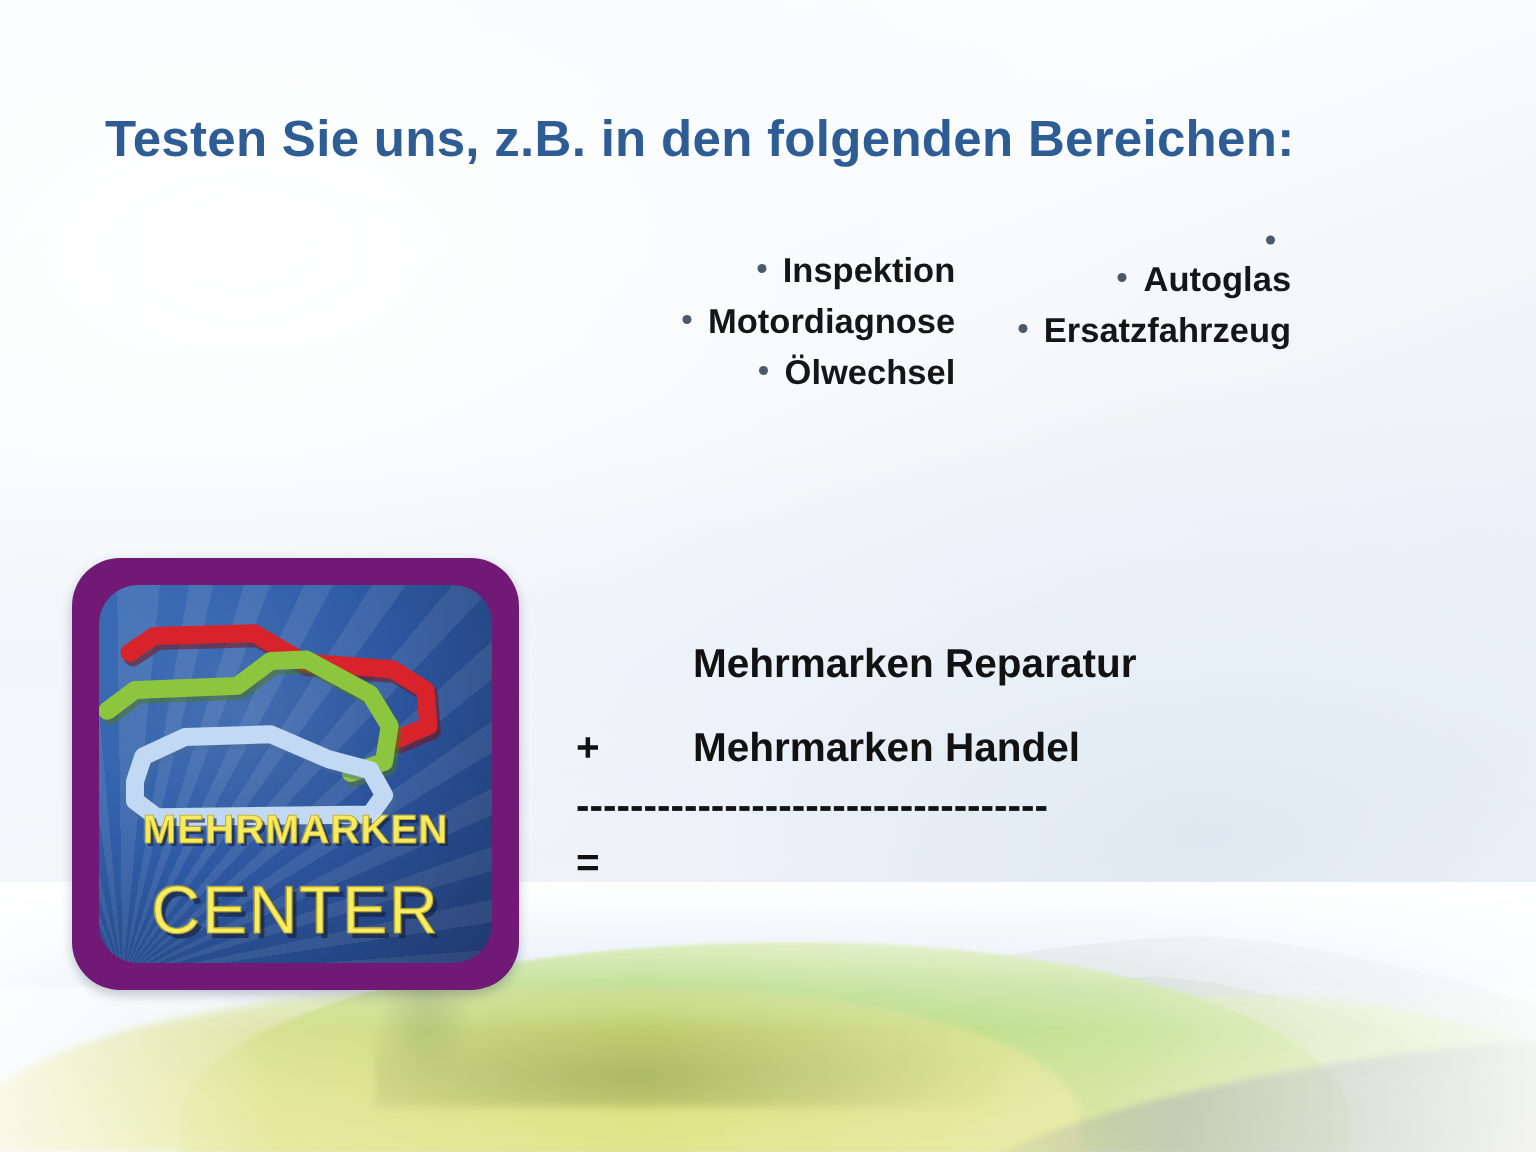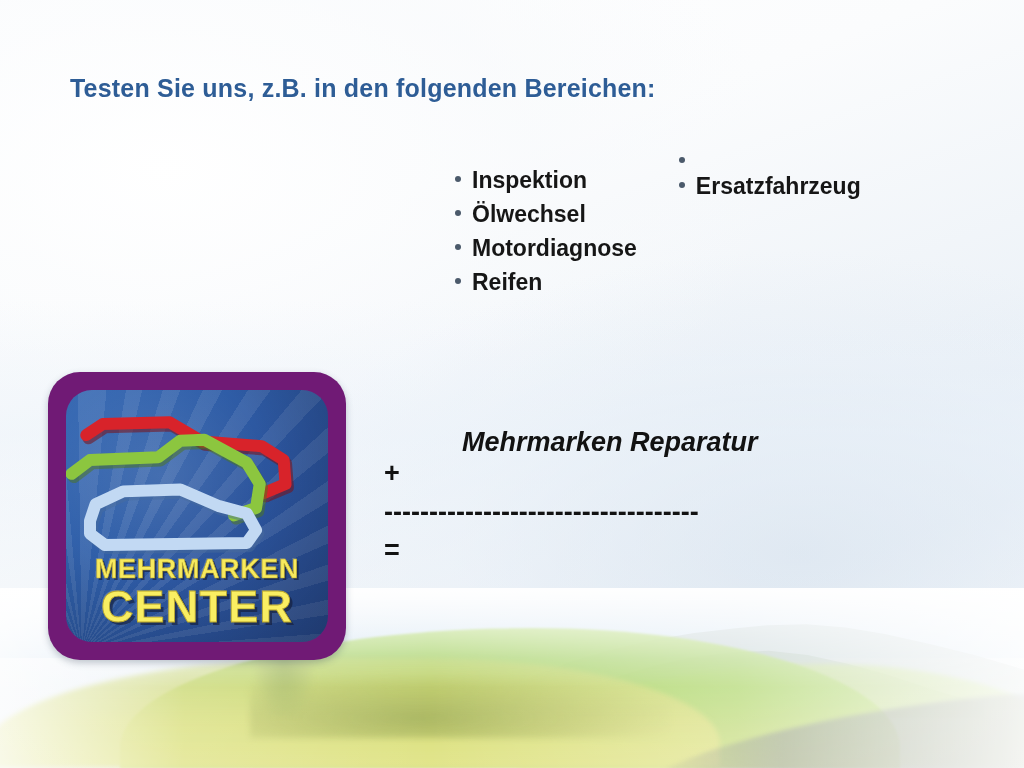--- a/index.html
+++ b/index.html
@@ -123,38 +123,38 @@
     background:
       linear-gradient(180deg, rgba(255,255,255,0.96) 0%, rgba(255,255,255,0.55) 26%, rgba(255,255,255,0.12) 55%, rgba(255,255,255,0.05) 100%),
       linear-gradient(90deg, rgba(255,255,255,0.78) 0%, rgba(255,255,255,0.18) 18%, rgba(255,255,255,0.0) 42%, rgba(255,255,255,0.30) 72%, rgba(255,255,255,0.86) 100%);
   }
 
   
   .title {
     position: absolute;
     left: 70px;
     top: 74px;
-    font-size: 25px;
+    font-size: 34px;
     font-weight: bold;
     color: #2e5d96;
     letter-spacing: 0.2px;
     white-space: nowrap;
     text-shadow: 0 1px 1px rgba(255,255,255,0.9);
     text-align: center;
   }
 
   
   .bullets {
     position: absolute;
     left: 455px;
     top: 163px;
     display: flex;
     gap: 42px;
   }
-  .bul-col { display: flex; flex-direction: column; }
+  .bul-col { display: flex; flex-direction: column; align-items: flex-end; }
   .bul-item {
     display: flex;
     align-items: baseline;
     font-size: 23px;
     font-weight: bold;
     color: #161616;
     line-height: 34px;
     white-space: nowrap;
   }
   .bul-dot {
@@ -216,25 +216,25 @@
     font-size: 27px;
     font-weight: bold;
     color: #f7ea5e;
     letter-spacing: 0.6px;
     line-height: 1.02;
     text-shadow: 2px 2px 0 rgba(20,28,55,0.62), -1px -1px 0 rgba(255,255,255,0.18);
     -webkit-text-stroke: 0.6px #b9a72c;
   }
   .lw-bot {
     font-size: 45px;
-    font-weight: bold;
+    font-weight: normal;
     color: #f9ee62;
     letter-spacing: 1.2px;
     line-height: 1.02;
-    margin-top: 1px;
+    margin-top: 17px;
     text-shadow: 3px 3px 0 rgba(20,28,55,0.62), -1px -1px 0 rgba(255,255,255,0.18);
     -webkit-text-stroke: 0.8px #b9a72c;
   }
 
   
   .eq {
     position: absolute;
     left: 384px;
     top: 427px;
     width: 560px;
@@ -247,21 +247,21 @@
     color: #121212;
     white-space: nowrap;
   }
   .eq-op {
     width: 78px;
     flex: none;
     font-size: 27px;
     font-weight: bold;
     color: #121212;
   }
-  .eq-r1 { margin-bottom: 0; font-style: italic; }
+  .eq-r1 { margin-bottom: 25px; }
   .eq-r2 { margin-bottom: 4px; }
   .eq-rule {
     font-size: 27px;
     font-weight: bold;
     color: #121212;
     letter-spacing: 0px;
     line-height: 38px;
     overflow: hidden;
     white-space: nowrap;
     width: 500px;
@@ -292,35 +292,35 @@
   <div class="title">Testen Sie uns, z.B. in den folgenden Bereichen:</div>
 
   <div class="bullets">
     <div class="bul-col">
       <div class="bul-item">
         <span class="bul-dot"></span>
         <span>Inspektion</span>
       </div>
       <div class="bul-item">
         <span class="bul-dot"></span>
+        <span>Motordiagnose</span>
+      </div>
+      <div class="bul-item">
+        <span class="bul-dot"></span>
         <span>Ölwechsel</span>
       </div>
-      <div class="bul-item">
-        <span class="bul-dot"></span>
-        <span>Motordiagnose</span>
-      </div>
-      <div class="bul-item">
-        <span class="bul-dot"></span>
-        <span>Reifen</span>
-      </div>
     </div>
 
     <div class="bul-col">
       <div class="bul-item">
         <span class="bul-dot"></span>
+      </div>
+      <div class="bul-item">
+        <span class="bul-dot"></span>
+        <span>Autoglas</span>
       </div>
       <div class="bul-item">
         <span class="bul-dot"></span>
         <span>Ersatzfahrzeug</span>
       </div>
     </div>
   </div>
 
   <div class="logo">
     <div class="logo-panel">
@@ -348,20 +348,21 @@
     </div>
   </div>
 
   <div class="eq">
     <div class="eq-row eq-r1">
       <span class="eq-op"></span>
       <span>Mehrmarken Reparatur</span>
     </div>
     <div class="eq-row eq-r2">
       <span class="eq-op">+</span>
+      <span>Mehrmarken Handel</span>
     </div>
     <div class="eq-rule">-----------------------------------</div>
     <div class="eq-row eq-r3">
       <span class="eq-op">=</span>
     </div>
   </div>
 
 </div>
 
 </body></html>

